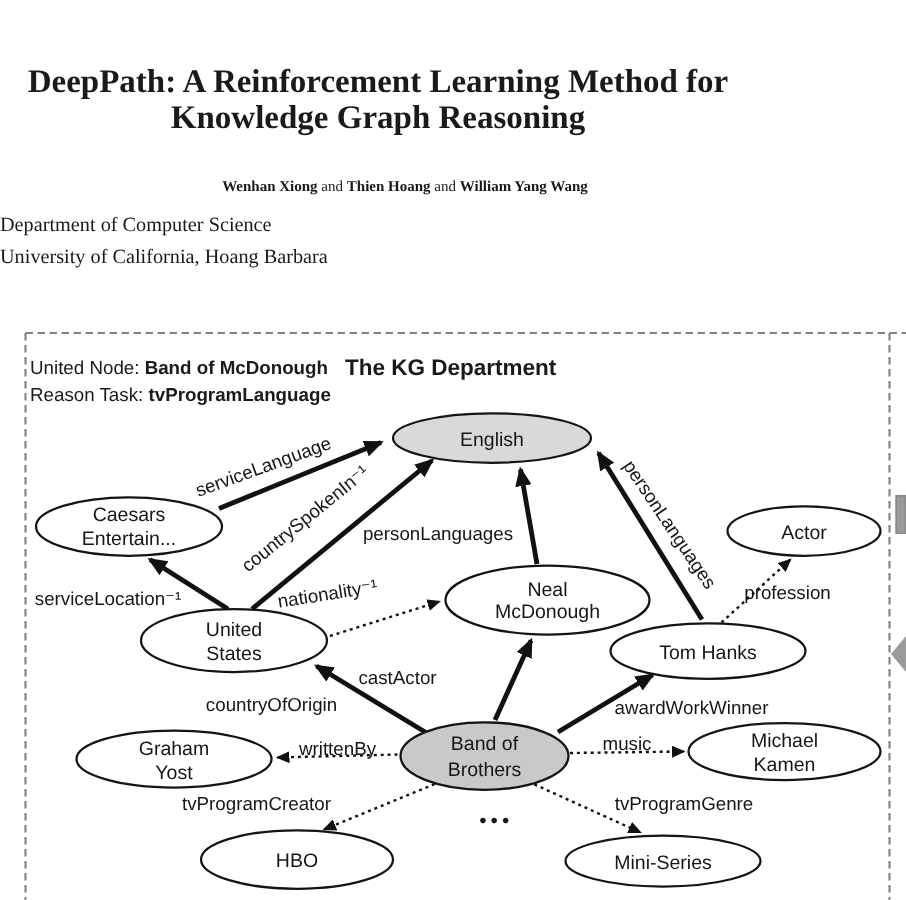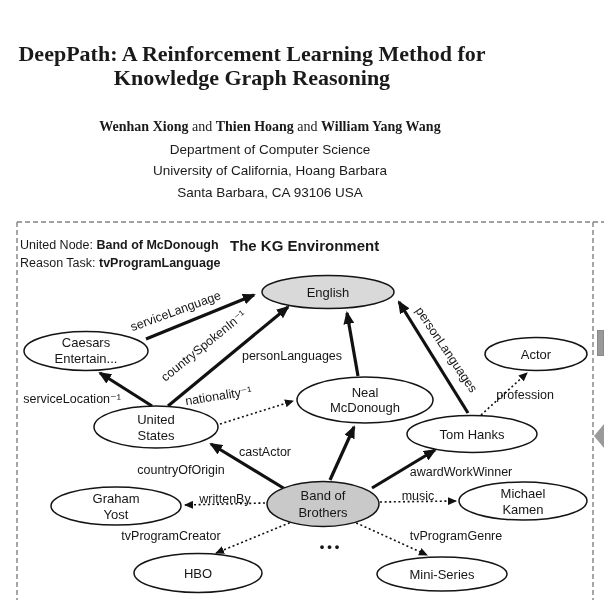--- a/index.html
+++ b/index.html
@@ -6,24 +6,24 @@
   body{width:604px;height:600px;background:#ffffff;overflow:hidden;
        font-family:"Liberation Sans", sans-serif;color:#1a1a1a;}
   .page{position:relative;width:604px;height:600px;background:#fff;}
 
   
   .title-line{position:absolute;left:0;width:504px;text-align:center;
       font-family:"Liberation Serif", serif;font-weight:bold;font-size:22px;}
   .t1{top:41px;}
   .t2{top:65px;}
   .authors{position:absolute;left:0;top:119px;width:540px;text-align:center;
-      font-family:"Liberation Serif", serif;font-size:14px;}
+      font-family:"Liberation Serif", serif;font-size:10px;}
   .authors b{font-weight:bold;}
-  .affil{position:absolute;left:0;width:540px;text-align:center;
-      font-family:Liberation Sans, sans-serif;font-size:13.5px;}
+  .affil{position:absolute;left:0;width:540px;
+      font-family:Liberation Serif, serif;font-size:13.5px;}
   .a1{top:142px;} .a2{top:163px;} .a3{top:185px;}
 
   
   .fig-meta{position:absolute;left:20px;font-size:12.5px;line-height:17px;}
   .fm1{top:237px;} .fm2{top:255px;}
   .fig-meta b{font-weight:bold;}
   .fig-title{position:absolute;left:230px;top:237px;font-size:15px;font-weight:bold;}
 
   
   svg{position:absolute;left:0;top:0;}
@@ -46,25 +46,24 @@
 </head>
 <body>
 
 <div class="page">
 
   <div class="title-line t1">DeepPath: A Reinforcement Learning Method for</div>
   <div class="title-line t2">Knowledge Graph Reasoning</div>
   <div class="authors"><b>Wenhan Xiong</b><span>  and  </span><b>Thien Hoang</b><span>  and  </span><b>William Yang Wang</b></div>
   <div class="affil a1">Department of Computer Science</div>
   <div class="affil a2">University of California, Hoang Barbara</div>
-  <div class="affil a3">Santa Barbara, CA 93106 USA</div>
 
   <div class="fig-meta fm1"><span>United Node: </span><b>Band of McDonough</b></div>
   <div class="fig-meta fm2"><span>Reason Task: </span><b>tvProgramLanguage</b></div>
-  <div class="fig-title">The KG Environment</div>
+  <div class="fig-title">The KG Department</div>
 
   <svg width="604" height="600" viewBox="0 0 604 600">
     <defs>
       <marker id="arrB" markerUnits="userSpaceOnUse" markerWidth="13" markerHeight="11" refX="11" refY="5.5" orient="auto">
         <path d="M0,0 L13,5.5 L0,11 Z" fill="#111"></path>
       </marker>
       <marker id="arrT" markerUnits="userSpaceOnUse" markerWidth="9" markerHeight="8" refX="8" refY="4" orient="auto">
         <path d="M0,0 L9,4 L0,8 Z" fill="#111"></path>
       </marker>
     </defs>

